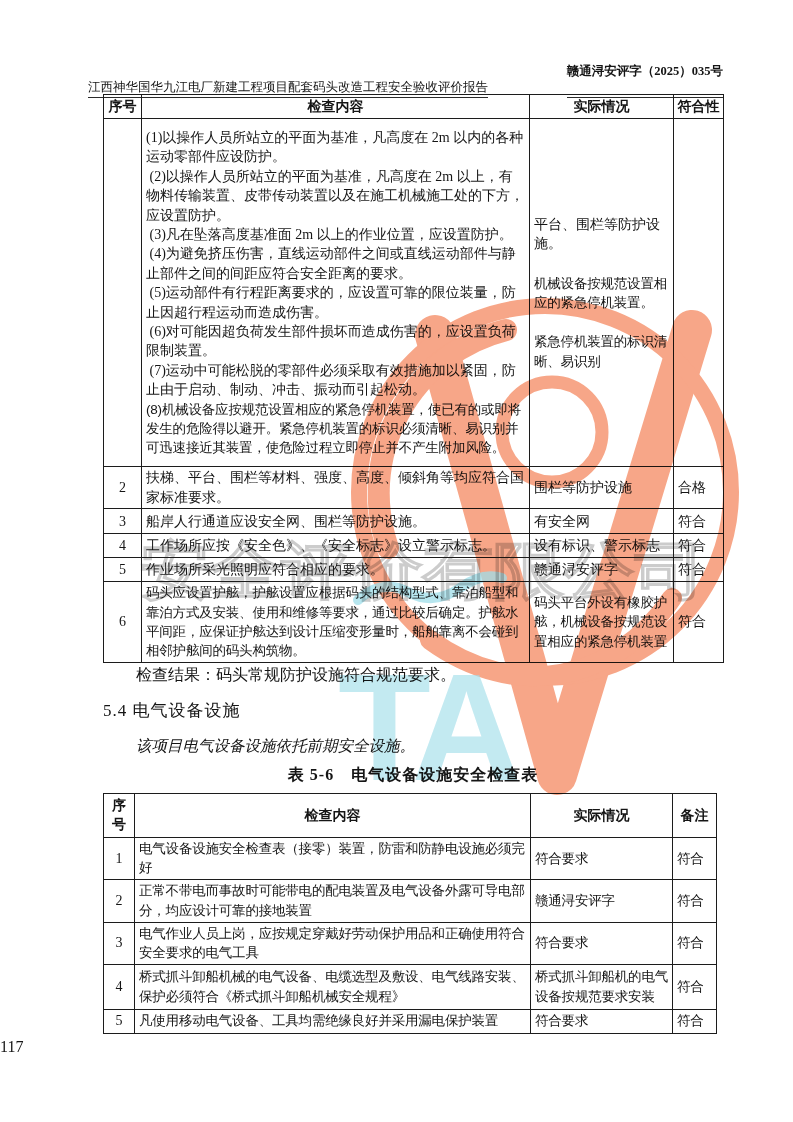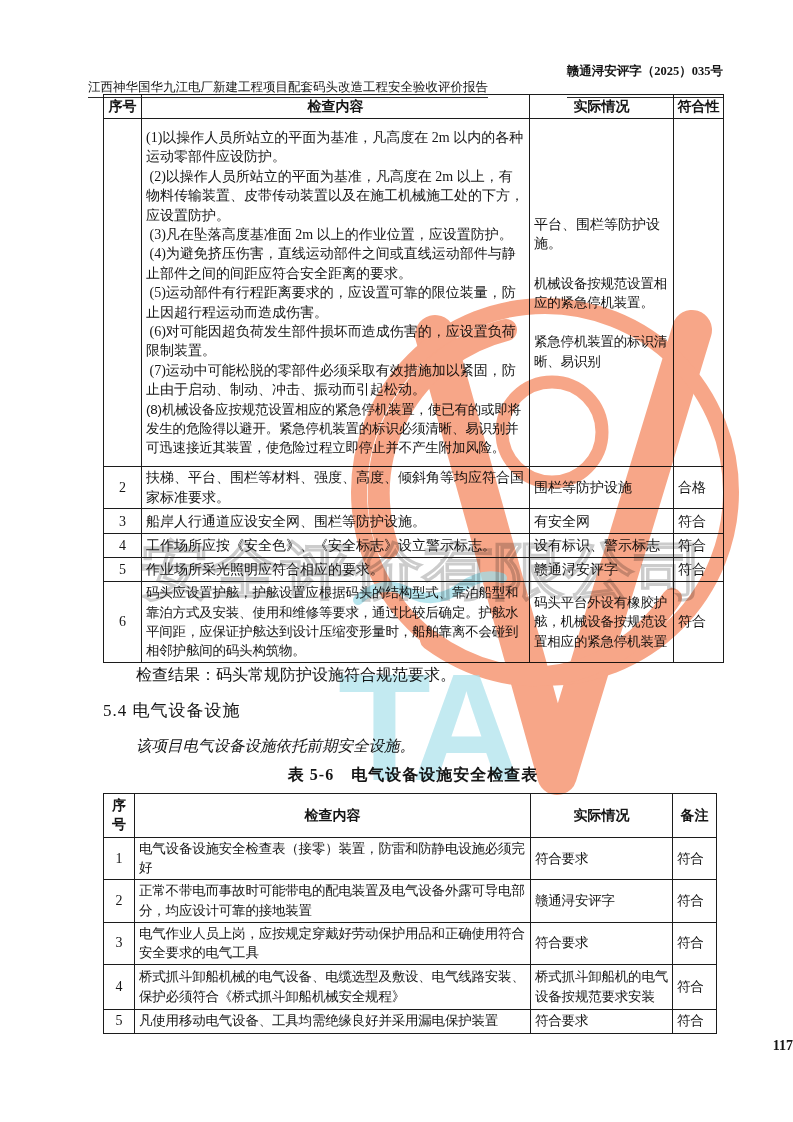--- a/index.html
+++ b/index.html
@@ -30,21 +30,21 @@
   #t1 col.c1{width:38px}#t1 col.c2{width:388px}#t1 col.c3{width:144px}#t1 col.c4{width:50px}
   #t2{top:793px;width:613px;}
   #t2 col.c1{width:31px}#t2 col.c2{width:396px}#t2 col.c3{width:142px}#t2 col.c4{width:44px}
   .gap-p{margin-top:20px;}
   
   .result-note{position:absolute;top:665px;left:136px;font-size:16px;}
   .sec-title{position:absolute;top:699px;left:103px;font-size:17px;font-weight:normal;letter-spacing:1px;}
   .sec-para{position:absolute;top:736px;left:136px;font-size:15.5px;font-style:italic;}
   .tbl-caption{position:absolute;top:765px;left:103px;width:620px;text-align:center;
     font-size:16px;font-weight:bold;letter-spacing:1px;}
-  .page-num{position:absolute;top:1038px;left:0;width:100%;text-align:right;font-size:14px;font-weight:bold;}
+  .page-num{position:absolute;top:1038px;left:0;width:100%;text-align:left;font-size:16px;}
   
   .wm-under{position:absolute;left:0;top:0;z-index:0;pointer-events:none;}
   .content-layer{position:relative;z-index:1;}
   .wm-over{position:absolute;left:0;top:0;z-index:2;pointer-events:none;mix-blend-mode:multiply;}
 </style>
 </head>
 <body>
 
 <div class="page">
 

